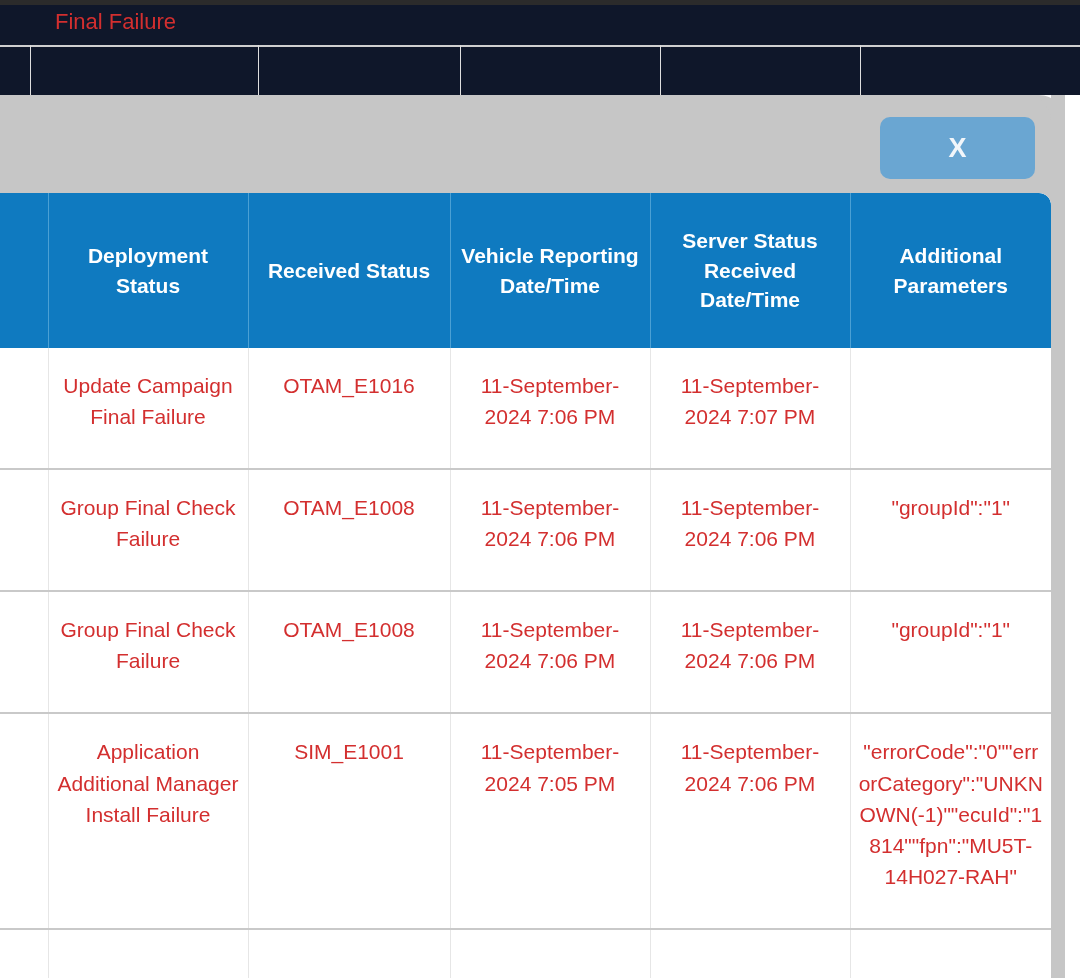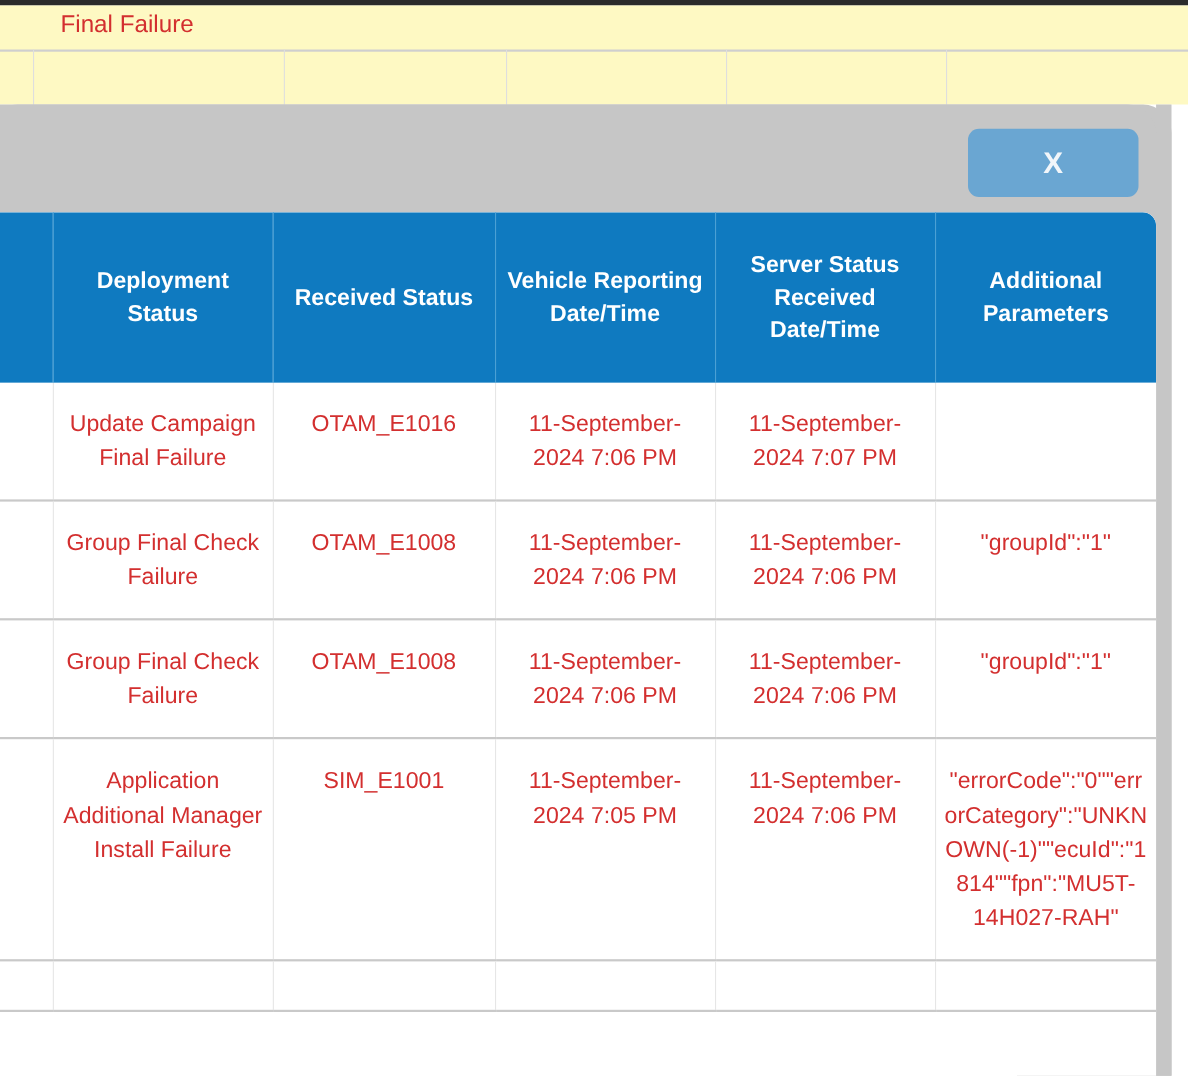--- a/index.html
+++ b/index.html
@@ -27,21 +27,21 @@
     width: 1080px;
     height: 5px;
     background: #2b2b2b;
   }
 
   .bg-table {
     position: absolute;
     top: 5px; left: 0;
     width: 1080px;
     height: 90px;
-    background: #fef9c3;
+    background: #0f172a;
   }
 
   .bg-row-text {
     position: absolute;
     top: 4px;
     left: 55px;
     font-size: 22px;
     color: #d32f2f;
     white-space: nowrap;
   }
@@ -145,21 +145,21 @@
   }
   table.log-table thead th.col-spacer {
     border-right: 1px solid #4ba0d4;
   }
 
   table.log-table tbody td {
     font-size: 21px;
     color: #d32f2f;
     text-align: center;
     vertical-align: top;
-    padding: 22px 8px 22px 8px;
+    padding: 22px 8px 36px 8px;
     line-height: 1.48;
     border-right: 1px solid #e6e6e6;
     border-bottom: 2px solid #c9c9c9;
     background: #ffffff;
     word-wrap: break-word;
     overflow-wrap: break-word;
   }
   table.log-table tbody td:first-child { border-right: 1px solid #e6e6e6; }
   table.log-table tbody td:last-child { border-right: none; }
 

